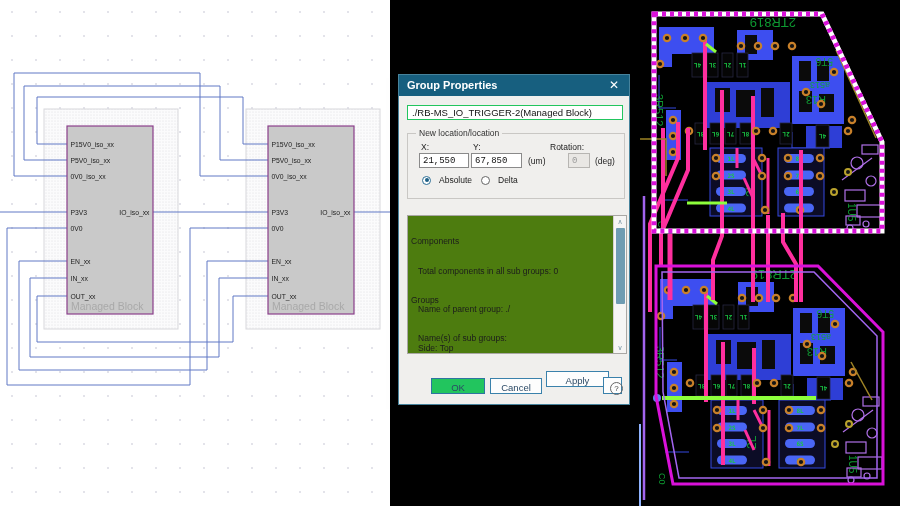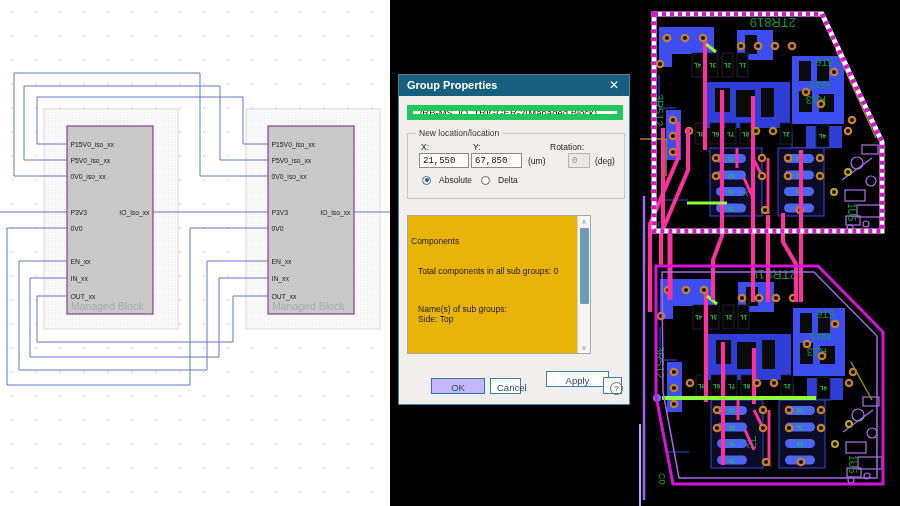--- a/index.html
+++ b/index.html
@@ -22,42 +22,42 @@
   .pcomp{fill:none;stroke:#b070e8;stroke-width:1.2;}
   .pink{stroke:#ff2f9e;fill:none;}
   .btrace{stroke:#3548e0;stroke-width:1;fill:none;}
   
   .dialog{position:absolute;left:398px;top:74px;width:232px;height:331px;background:#f0efed;
     border:1px solid #47839c;box-shadow:3px 4px 10px rgba(0,0,0,.55);box-sizing:border-box;}
   .titlebar{position:absolute;left:0;top:0;right:0;height:21px;background:#175f7f;color:#fff;
     font-size:11px;font-weight:bold;line-height:21px;padding-left:8px;box-sizing:border-box;}
   .close{position:absolute;right:7px;top:0;width:16px;height:21px;line-height:21px;text-align:center;
     font-weight:normal;font-size:12px;cursor:pointer;}
-  .namefield{position:absolute;left:8px;top:30px;width:216px;height:15px;border:6px solid #22c55e;
+  .namefield{position:absolute;left:8px;top:30px;width:216px;height:15px;border:1px solid #22c55e;
     background:#fff;font-size:9.5px;font-family:"Liberation Sans",sans-serif;padding:0 0 0 4px;box-sizing:border-box;color:#111;}
   .groupbox{position:absolute;left:8px;top:58px;width:216px;height:64px;border:1px solid #c9c7c4;}
   .legend{position:absolute;left:8px;top:-6px;background:#f0efed;padding:0 3px;font-size:8.5px;color:#333;}
   .flabel{position:absolute;font-size:8.5px;color:#222;}
   .finput{position:absolute;height:15px;border:1px solid #8a8a8a;background:#fff;font-size:9px;
     font-family:Liberation Mono, monospace;padding:0 0 0 3px;box-sizing:border-box;color:#111;}
   .finput.disabled{background:#e9e7e4;color:#9a9a9a;border-color:#b7b5b2;}
   .radio{position:absolute;display:flex;align-items:center;font-size:8.5px;color:#222;gap:8px;cursor:pointer;}
   .rdot{width:9px;height:9px;border-radius:50%;border:1px solid #666;background:#fff;box-sizing:border-box;position:relative;}
   .rdot.sel{border-color:#2c6e95;}
   .rdot.sel:after{content:"";position:absolute;left:1.5px;top:1.5px;width:4px;height:4px;border-radius:50%;background:#1d5f85;}
   .otherlabel{position:absolute;left:8px;top:128px;font-size:8.5px;color:#222;margin-top:25px;}
-  .listbox{position:absolute;left:8px;top:140px;width:184px;height:139px;border:1px solid #a9a7a4;
-    background:#eab308;box-sizing:border-box;overflow:hidden;}
+  .listbox{position:absolute;left:8px;top:140px;width:220px;height:139px;border:1px solid #a9a7a4;
+    background:#4d7c0f;box-sizing:border-box;overflow:hidden;}
   .listinner{position:absolute;left:3px;top:2px;right:14px;font-size:8.5px;line-height:9.7px;color:#1c1c1c;white-space:pre;}
   .vscroll{position:absolute;right:0;top:0;bottom:0;width:13px;background:#f6f5f4;border-left:1px solid #d4d2cf;box-sizing:border-box;}
   .varrow{position:absolute;left:0;width:12px;height:11px;text-align:center;font-size:7px;color:#7793a2;line-height:11px;}
   .vthumb{position:absolute;left:1.5px;top:12px;width:9px;height:76px;background:#6f9cb2;border-radius:1px;}
   .btn{position:absolute;height:16px;border:1px solid #3a81ab;background:#fdfdfd;font-size:9.5px;
     color:#2c4a66;text-align:center;line-height:15px;box-sizing:border-box;cursor:pointer;}
-  .btn.default{background:#c4b5fd;border-color:#2e74a0;}
+  .btn.default{background:#22c55e;border-color:#2e74a0;}
   .helpbtn{position:absolute;width:19px;height:17px;border:1px solid #3a81ab;background:#fdfdfd;box-sizing:border-box;
     text-align:center;cursor:pointer;}
   .helpbtn span{display:inline-block;width:11px;height:11px;margin-top:2px;border:1px solid #666;border-radius:50%;
     font-size:8px;line-height:11px;color:#444;}
 </style>
 </head>
 <body>
 
 <div class="screen">
 
@@ -321,34 +321,34 @@
         <span>Delta</span>
       </div>
     </div>
 
     <div class="otherlabel">Other:</div>
 
     <div class="listbox">
       <div class="listinner">
         <div>Components</div>
         <div>   Total components in all sub groups: 0</div><div></div>
-        
+        <div>Groups</div><div>   Name of parent group: ./</div>
         <div>   Name(s) of sub groups:</div><div>   Side: Top</div>
         <div></div>
         
         
       </div>
       <div class="vscroll">
         <div class="varrow" style="top:0;">∧</div>
         <div class="vthumb"></div>
         <div class="varrow" style="bottom:0;">∨</div>
       </div>
     </div>
 
     <button class="btn default" style="left:32px;top:303px;width:54px;">OK</button>
-    <button class="btn" style="left:91px;top:303px;width:31px;">Cancel</button>
+    <button class="btn" style="left:91px;top:303px;width:52px;">Cancel</button>
     <button class="btn" style="left:147px;top:296px;width:63px;">Apply</button>
     <button class="helpbtn" style="left:204px;top:302px;">
       <span>?</span>
     </button>
   </div>
 
 </div>
 
 </body></html>

